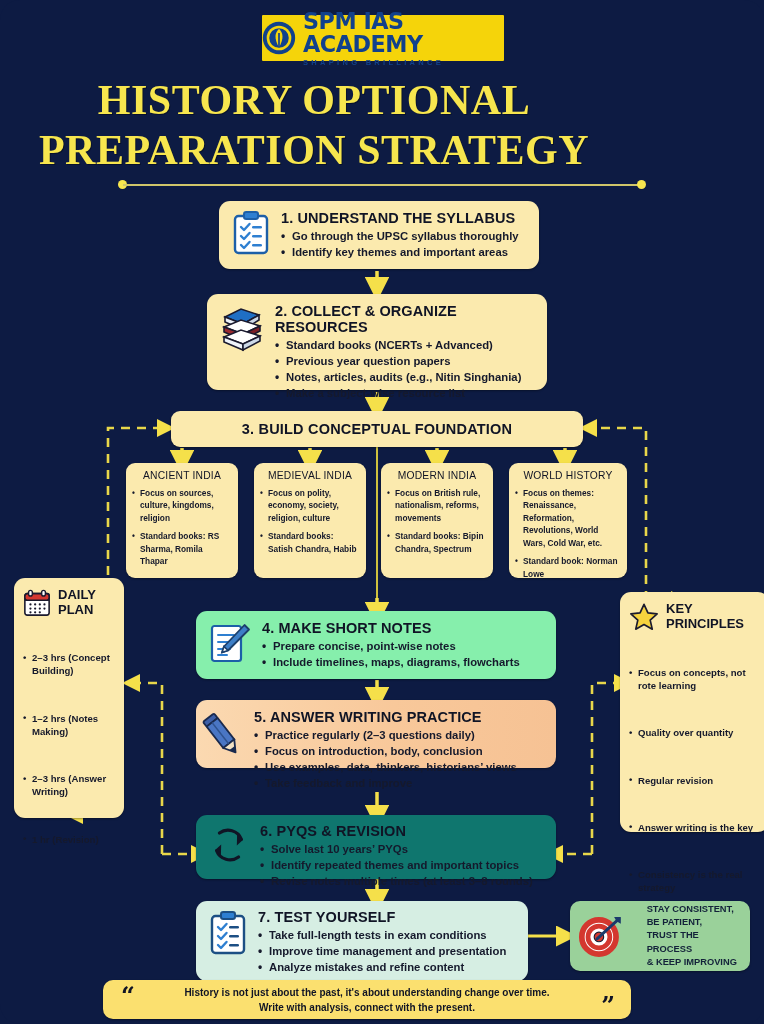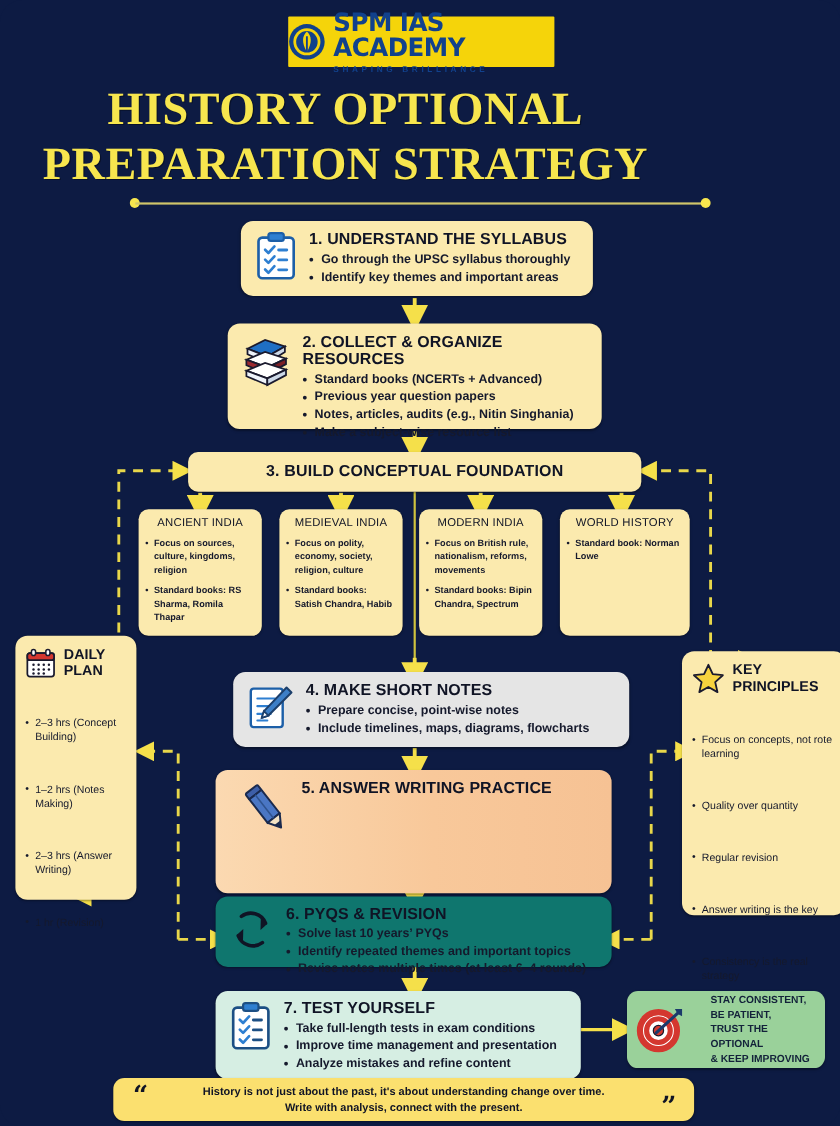--- a/index.html
+++ b/index.html
@@ -87,21 +87,21 @@
   }
   .box li::before {
     content: "•"; position: absolute; left: 0; top: -0.5px;
     font-size: 12px; line-height: 1.42;
   }
   .box-inner { display: flex; align-items: flex-start; gap: 10px; height: 100%; }
   .box-icon { flex: 0 0 auto; }
   .box-body { flex: 1 1 auto; }
 
   
-  .step4 { background: #e5e5e5; margin-left: 16px; }
+  .step4 { background: #86efac; }
   .step5 { background: linear-gradient(90deg,#fbd9b1 0%,#f8c89a 55%,#f6c294 100%); }
   .step6 { background: #0f766e; }
   .step7 { background: #d6eee3; }
   .green-box { background: #9ad19a; }
 
   
   .banner {
     position: absolute; left: 171px; top: 411px;
     width: 412px; height: 36px;
     background: #fbeaae; border-radius: 9px;
@@ -133,21 +133,21 @@
   .side {
     position: absolute; width: 110px;
     background: #fbeaae; border-radius: 11px;
     padding: 10px 9px; box-shadow: 0 1px 2px rgba(0,0,0,.35);
   }
   .side-head { display: flex; align-items: center; gap: 7px; margin-bottom: 9px; }
   .side-head .ht {
     font-size: 13px; font-weight: 700; color: #101425; line-height: 1.12;
   }
   .side li {
-    font-size: 9.6px; font-weight: 400; color: #15192c; line-height: 1.38;
+    font-size: 9.6px; font-weight: 700; color: #15192c; line-height: 1.38;
     position: relative; padding-left: 9px; margin-bottom: 9px; list-style: none; margin-top: 34px;
   }
   .side li::before { content: "•"; position: absolute; left: 0; top: -0.5px; }
   .side ul { list-style: none; }
 
   
   .green-box {
     position: absolute; left: 570px; top: 901px;
     width: 180px; height: 70px; border-radius: 10px;
     display: flex; align-items: center; gap: 23px; padding: 0 8px;
@@ -339,20 +339,21 @@
   <div class="era" style="left:381px;">
     <h4>MODERN INDIA</h4>
     <ul>
       <li>Focus on British rule, nationalism, reforms, movements</li>
       <li>Standard books: Bipin Chandra, Spectrum</li>
     </ul>
   </div>
   <div class="era" style="left:509px; width:118px;">
     <h4>WORLD HISTORY</h4>
     <ul>
+      <li>Focus on themes: Renaissance, Reformation, Revolutions, World Wars, Cold War, etc.</li>
       <li>Standard book: Norman Lowe</li>
     </ul>
   </div>
 
   <div class="side" style="left:14px; top:578px; height:240px;">
     <div class="side-head">
       <svg width="28" height="28" viewBox="0 0 30 30">
         <rect x="2" y="5" width="26" height="23" rx="2.5" fill="#ffffff" stroke="#1a1a2e" stroke-width="1.7"></rect>
         <path d="M2 12 L28 12" stroke="#1a1a2e" stroke-width="1.4"></path>
         <rect x="2" y="5" width="26" height="7" rx="2.5" fill="#d4372f" stroke="#1a1a2e" stroke-width="1.7"></rect>
@@ -420,51 +421,57 @@
       <div class="box-body">
         <h3>4. MAKE SHORT NOTES</h3>
         <ul>
           <li>Prepare concise, point-wise notes</li>
           <li>Include timelines, maps, diagrams, flowcharts</li>
         </ul>
       </div>
     </div>
   </div>
 
-  <div class="box step5" style="left:196px; top:700px; width:360px; height:112px; padding:9px 24px;">
+  <div class="box step5" style="left:196px; top:700px; width:360px; height:68px; padding:9px 4px;">
     <div class="box-inner">
       <svg class="box-icon" width="44" height="52" viewBox="0 0 44 52">
         <g transform="rotate(-38 22 26)">
           <rect x="15" y="4" width="14" height="6" rx="1.5" fill="#3d5fa8" stroke="#1a2a4e" stroke-width="1.8"></rect>
           <rect x="15" y="10" width="14" height="27" fill="#4a76c4" stroke="#1a2a4e" stroke-width="1.8"></rect>
           <path d="M15 37 L29 37 L22 48 Z" fill="#f3e2c4" stroke="#1a2a4e" stroke-width="1.8" stroke-linejoin="round"></path>
           <path d="M18.6 42.5 L25.4 42.5 L22 48 Z" fill="#1a2a4e"></path>
           <path d="M21.8 10 L21.8 37" stroke="#2f538f" stroke-width="1.4"></path>
         </g>
       </svg>
       <div class="box-body">
         <h3>5. ANSWER WRITING PRACTICE</h3>
+        <ul>
+          <li>Practice regularly (2–3 questions daily)</li>
+          <li>Focus on introduction, body, conclusion</li>
+          <li>Use examples, data, thinkers, historians’ views</li>
+          <li>Take feedback and improve</li>
+        </ul>
       </div>
     </div>
   </div>
 
   <div class="box step6" style="left:196px; top:815px; width:360px; height:64px; padding:8px 12px;">
     <div class="box-inner">
       <svg class="box-icon" width="42" height="44" viewBox="0 0 44 44">
         <path d="M35 16 A15 15 0 0 0 12 9.5" fill="none" stroke="#101425" stroke-width="3.4" stroke-linecap="round"></path>
         <path d="M9 28 A15 15 0 0 0 32 34.5" fill="none" stroke="#101425" stroke-width="3.4" stroke-linecap="round"></path>
         <path d="M30.5 10.5 L36.5 16.8 L30.2 22.5 Z" fill="#101425"></path>
         <path d="M13.5 33.5 L7.5 27.2 L13.8 21.5 Z" fill="#101425"></path>
       </svg>
       <div class="box-body">
         <h3>6. PYQS &amp; REVISION</h3>
         <ul>
           <li>Solve last 10 years’ PYQs</li>
           <li>Identify repeated themes and important topics</li>
-          <li>Revise notes multiple times (at least 6–4 rounds)</li>
+          <li>Revise notes multiple times (at least 3–8 rounds)</li>
         </ul>
       </div>
     </div>
   </div>
 
   <div class="box step7" style="left:196px; top:901px; width:332px; height:80px; padding:8px 12px;">
     <div class="box-inner">
       <svg class="box-icon" width="40" height="48" viewBox="0 0 40 48">
         <rect x="4" y="7" width="32" height="37" rx="3.5" fill="#ffffff" stroke="#1c4f84" stroke-width="2.4"></rect>
         <rect x="13" y="3" width="14" height="7" rx="2.2" fill="#2e7fd1" stroke="#1c4f84" stroke-width="2"></rect>
@@ -492,21 +499,21 @@
       <circle cx="22" cy="25" r="18" fill="none" stroke="#d4372f" stroke-width="6"></circle>
       <circle cx="22" cy="25" r="11.5" fill="#ffffff" stroke="#1a1a2e" stroke-width="1.2"></circle>
       <circle cx="22" cy="25" r="11.5" fill="none" stroke="#d4372f" stroke-width="5"></circle>
       <circle cx="22" cy="25" r="5" fill="#d4372f" stroke="#1a1a2e" stroke-width="1.2"></circle>
       <path d="M20 27 L43 6" stroke="#1b3a6b" stroke-width="3" stroke-linecap="round"></path>
       <path d="M38 4 L45 4 L45 11 L40.5 8.5 Z" fill="#1b3a6b"></path>
     </svg>
     <div class="lines">
       <div>STAY CONSISTENT,</div>
       <div>BE PATIENT,</div>
-      <div>TRUST THE OPTIONAL</div>
+      <div>TRUST THE PROCESS</div>
       <div>&amp; KEEP IMPROVING</div>
     </div>
   </div>
 
   <div class="quote">
     <div class="qmark open">“</div>
     <div class="qtext">
       <div>History is not just about the past, it's about understanding change over time.</div>
       <div>Write with analysis, connect with the present.</div>
     </div>

